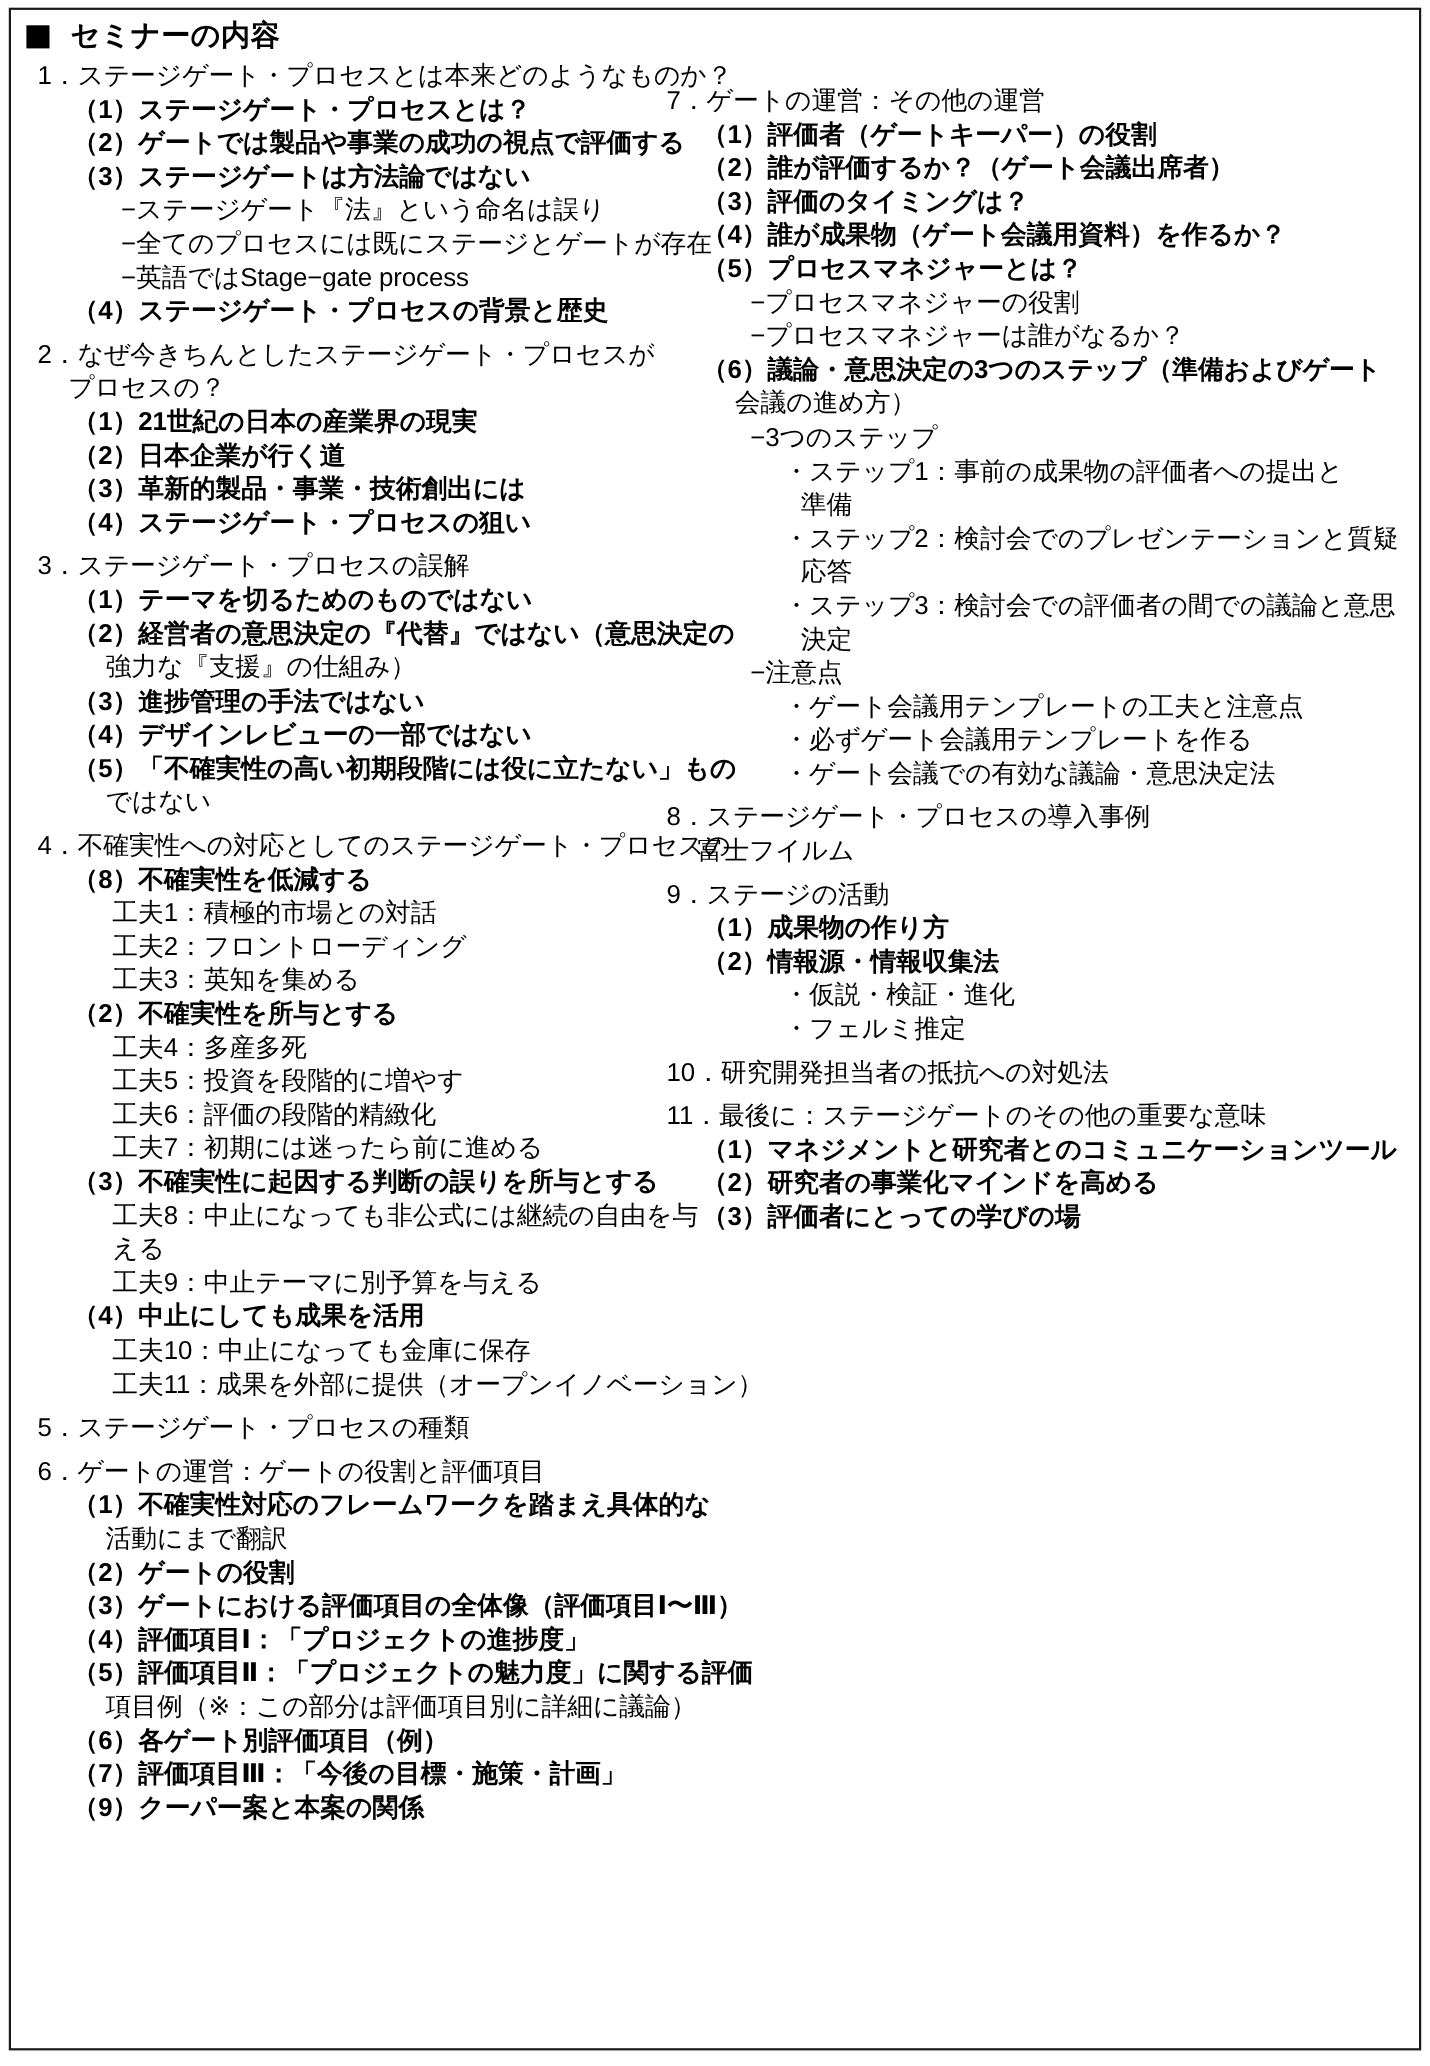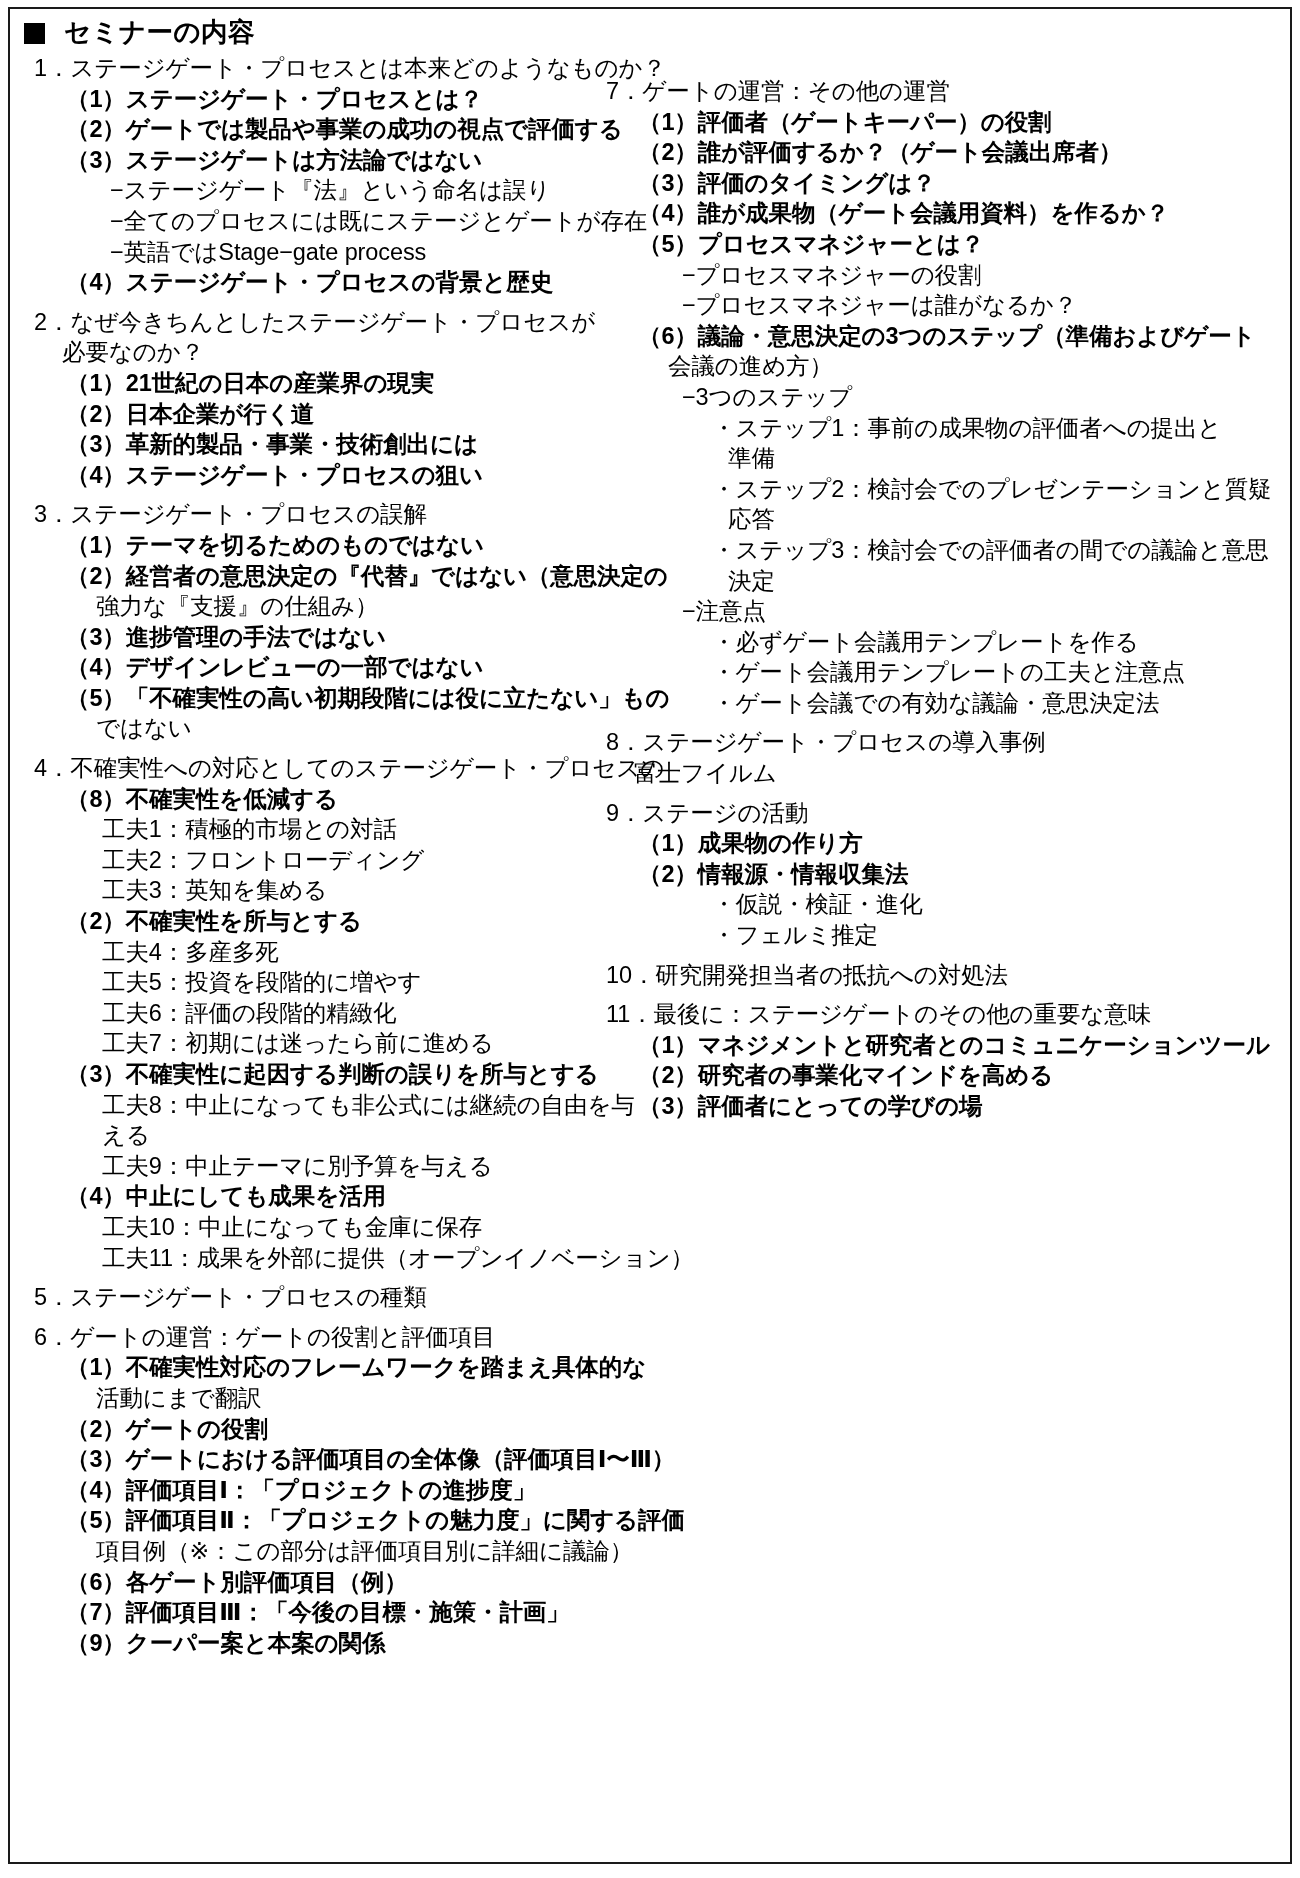--- a/index.html
+++ b/index.html
@@ -103,21 +103,21 @@
             <div class="ln i-num">1．ステージゲート・プロセスとは本来どのようなものか？</div>
             <div class="ln i-paren">（1）ステージゲート・プロセスとは？</div>
             <div class="ln i-paren">（2）ゲートでは製品や事業の成功の視点で評価する</div>
             <div class="ln i-paren">（3）ステージゲートは方法論ではない</div>
             <div class="ln i-dash">−ステージゲート『法』という命名は誤り</div>
             <div class="ln i-dash">−全てのプロセスには既にステージとゲートが存在</div>
             <div class="ln i-dash">−英語ではStage−gate process</div>
             <div class="ln i-paren">（4）ステージゲート・プロセスの背景と歴史</div>
             <div class="gap-sm"></div>
             <div class="ln i-num">2．なぜ今きちんとしたステージゲート・プロセスが</div>
-            <div class="ln i-num2">必要なのか？</div>
+            <div class="ln i-num2">プロセスの？</div>
             <div class="ln i-paren">（1）21世紀の日本の産業界の現実</div>
             <div class="ln i-paren">（2）日本企業が行く道</div>
             <div class="ln i-paren">（3）革新的製品・事業・技術創出には</div>
             <div class="ln i-paren">（4）ステージゲート・プロセスの狙い</div>
             <div class="gap-sm"></div>
             <div class="ln i-num">3．ステージゲート・プロセスの誤解</div>
             <div class="ln i-paren">（1）テーマを切るためのものではない</div>
             <div class="ln i-paren">（2）経営者の意思決定の『代替』ではない（意思決定の</div>
             <div class="ln i-par2">強力な『支援』の仕組み）</div>
             <div class="ln i-paren">（3）進捗管理の手法ではない</div>
@@ -169,22 +169,22 @@
             <div class="ln i-paren">（6）議論・意思決定の3つのステップ（準備およびゲート</div>
             <div class="ln i-par2">会議の進め方）</div>
             <div class="ln i-dash">−3つのステップ</div>
             <div class="ln i-dot">・ステップ1：事前の成果物の評価者への提出と</div>
             <div class="ln i-dot2">準備</div>
             <div class="ln i-dot">・ステップ2：検討会でのプレゼンテーションと質疑</div>
             <div class="ln i-dot2">応答</div>
             <div class="ln i-dot">・ステップ3：検討会での評価者の間での議論と意思</div>
             <div class="ln i-dot2">決定</div>
             <div class="ln i-dash">−注意点</div>
+            <div class="ln i-dot">・ゲート会議用テンプレートの工夫と注意点</div>
             <div class="ln i-dot">・必ずゲート会議用テンプレートを作る</div>
-            <div class="ln i-dot">・ゲート会議用テンプレートの工夫と注意点</div>
             <div class="ln i-dot">・ゲート会議での有効な議論・意思決定法</div>
             <div class="gap-sm"></div>
             <div class="ln i-num">8．ステージゲート・プロセスの導入事例</div>
             <div class="ln i-num2">富士フイルム</div>
             <div class="gap-sm"></div>
             <div class="ln i-num">9．ステージの活動</div>
             <div class="ln i-paren">（1）成果物の作り方</div>
             <div class="ln i-paren">（2）情報源・情報収集法</div>
             <div class="ln i-dot">・仮説・検証・進化</div>
             <div class="ln i-dot">・フェルミ推定</div>

